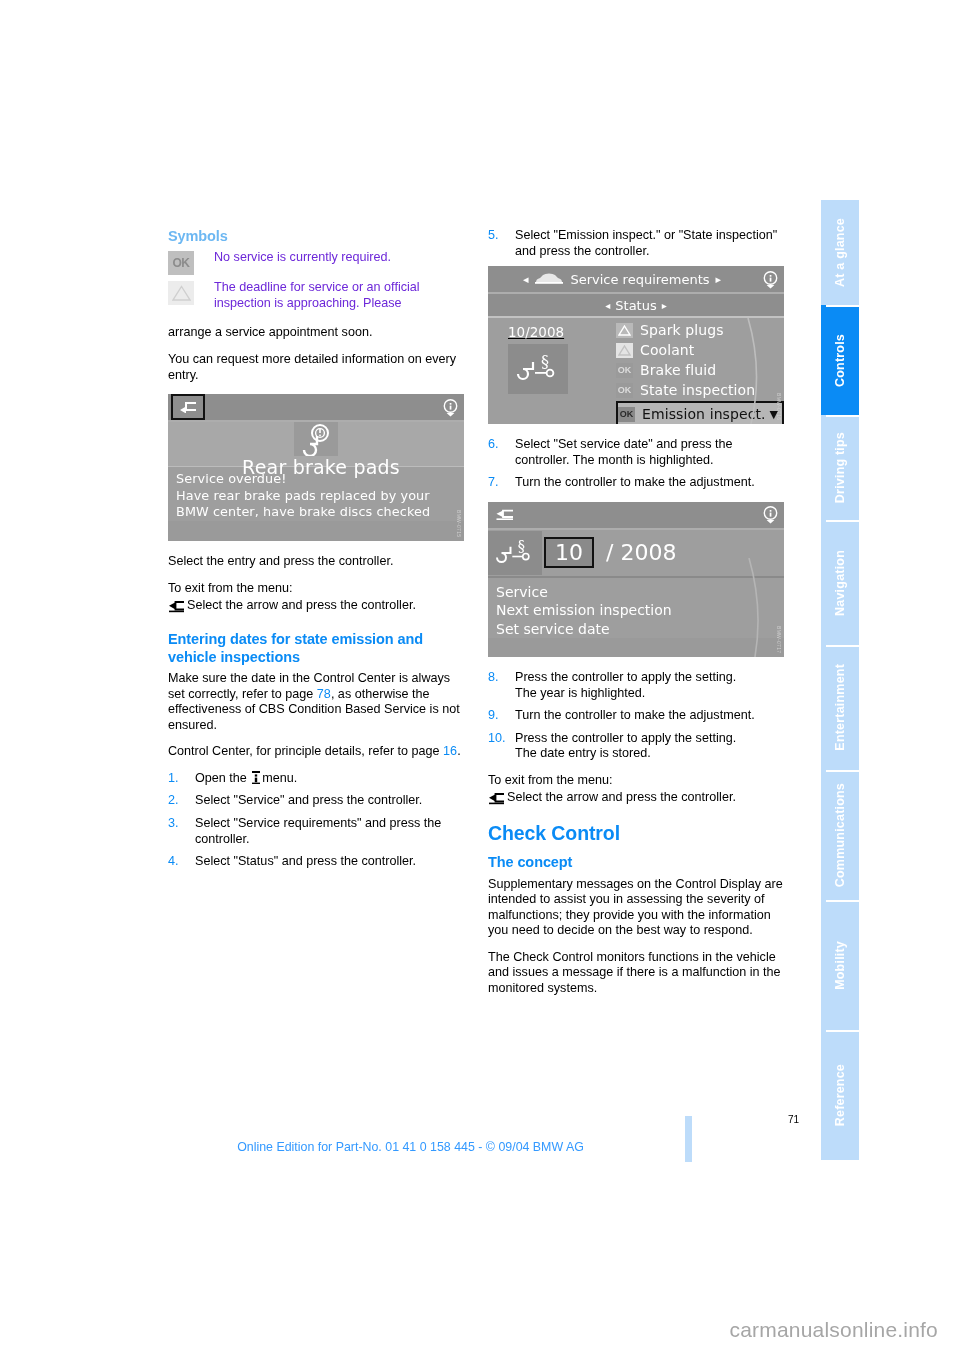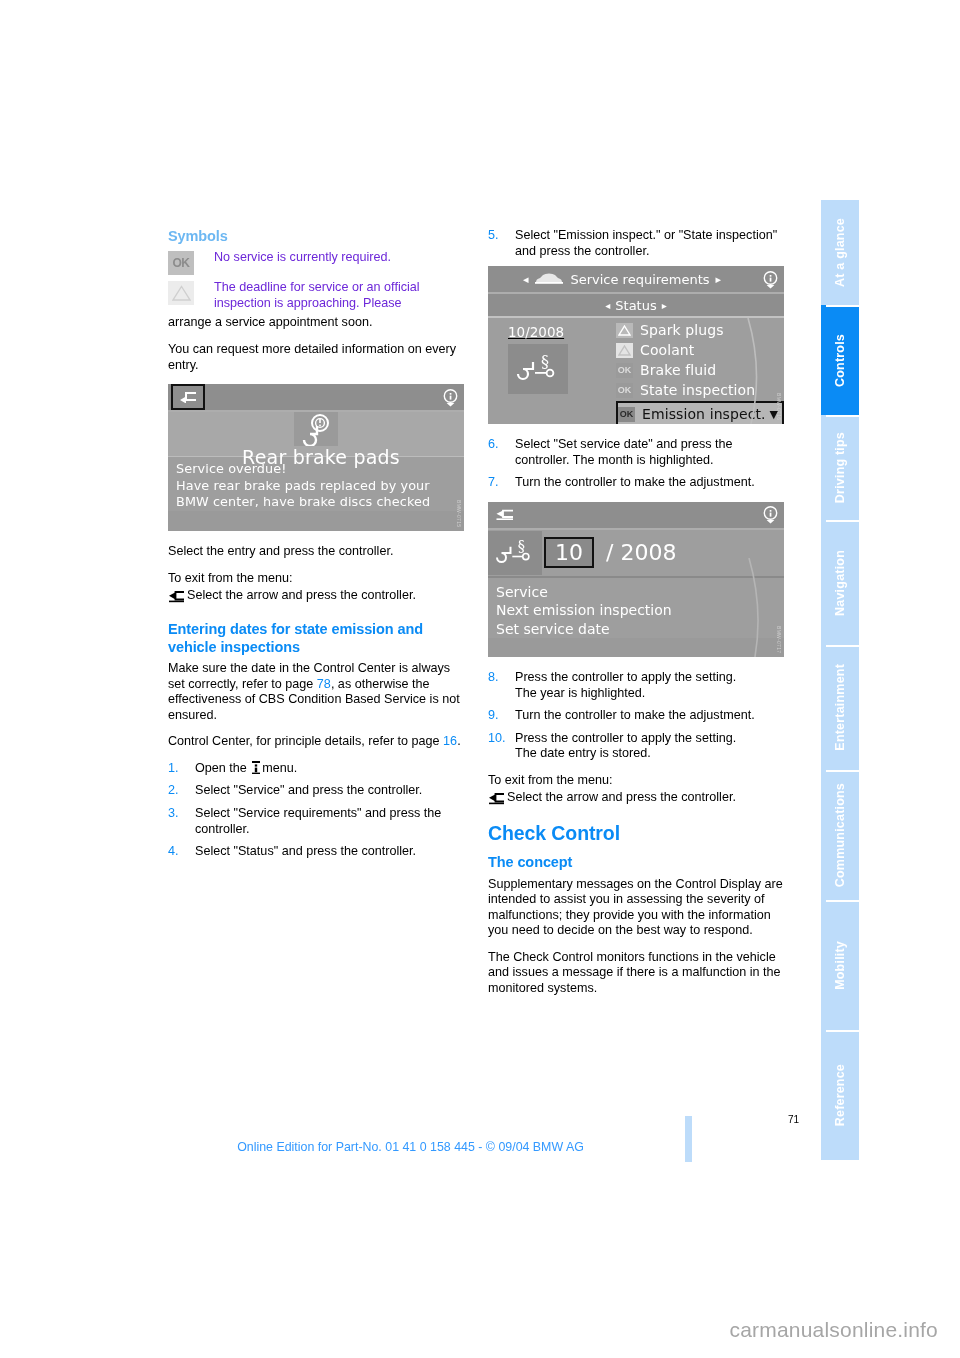--- a/index.html
+++ b/index.html
@@ -481,21 +481,21 @@
 
     <div class="col col-left">
 
       <h2 class="h2 light">Symbols</h2>
 
       <div class="symrow">
         <span class="sym sym-ok">OK</span>
         <p class="symtext">No service is currently required.</p>
       </div>
 
-      <div class="symrow" style="margin-bottom:3px">
+      <div class="symrow" style="margin-bottom:13px">
         <span class="sym sym-tri-light">
           <svg width="19" height="16" viewBox="0 0 19 16">
             <polygon points="9.5,1.5 18,15 1,15" fill="#ececec" stroke="#cfcfcf" stroke-width="1.4"></polygon>
           </svg>
         </span>
         <p class="symtext">The deadline for service or an official inspection is approaching. Please</p>
       </div>
       <p class="body" style="margin-bottom:7px">arrange a service appointment soon.</p>
 
 

